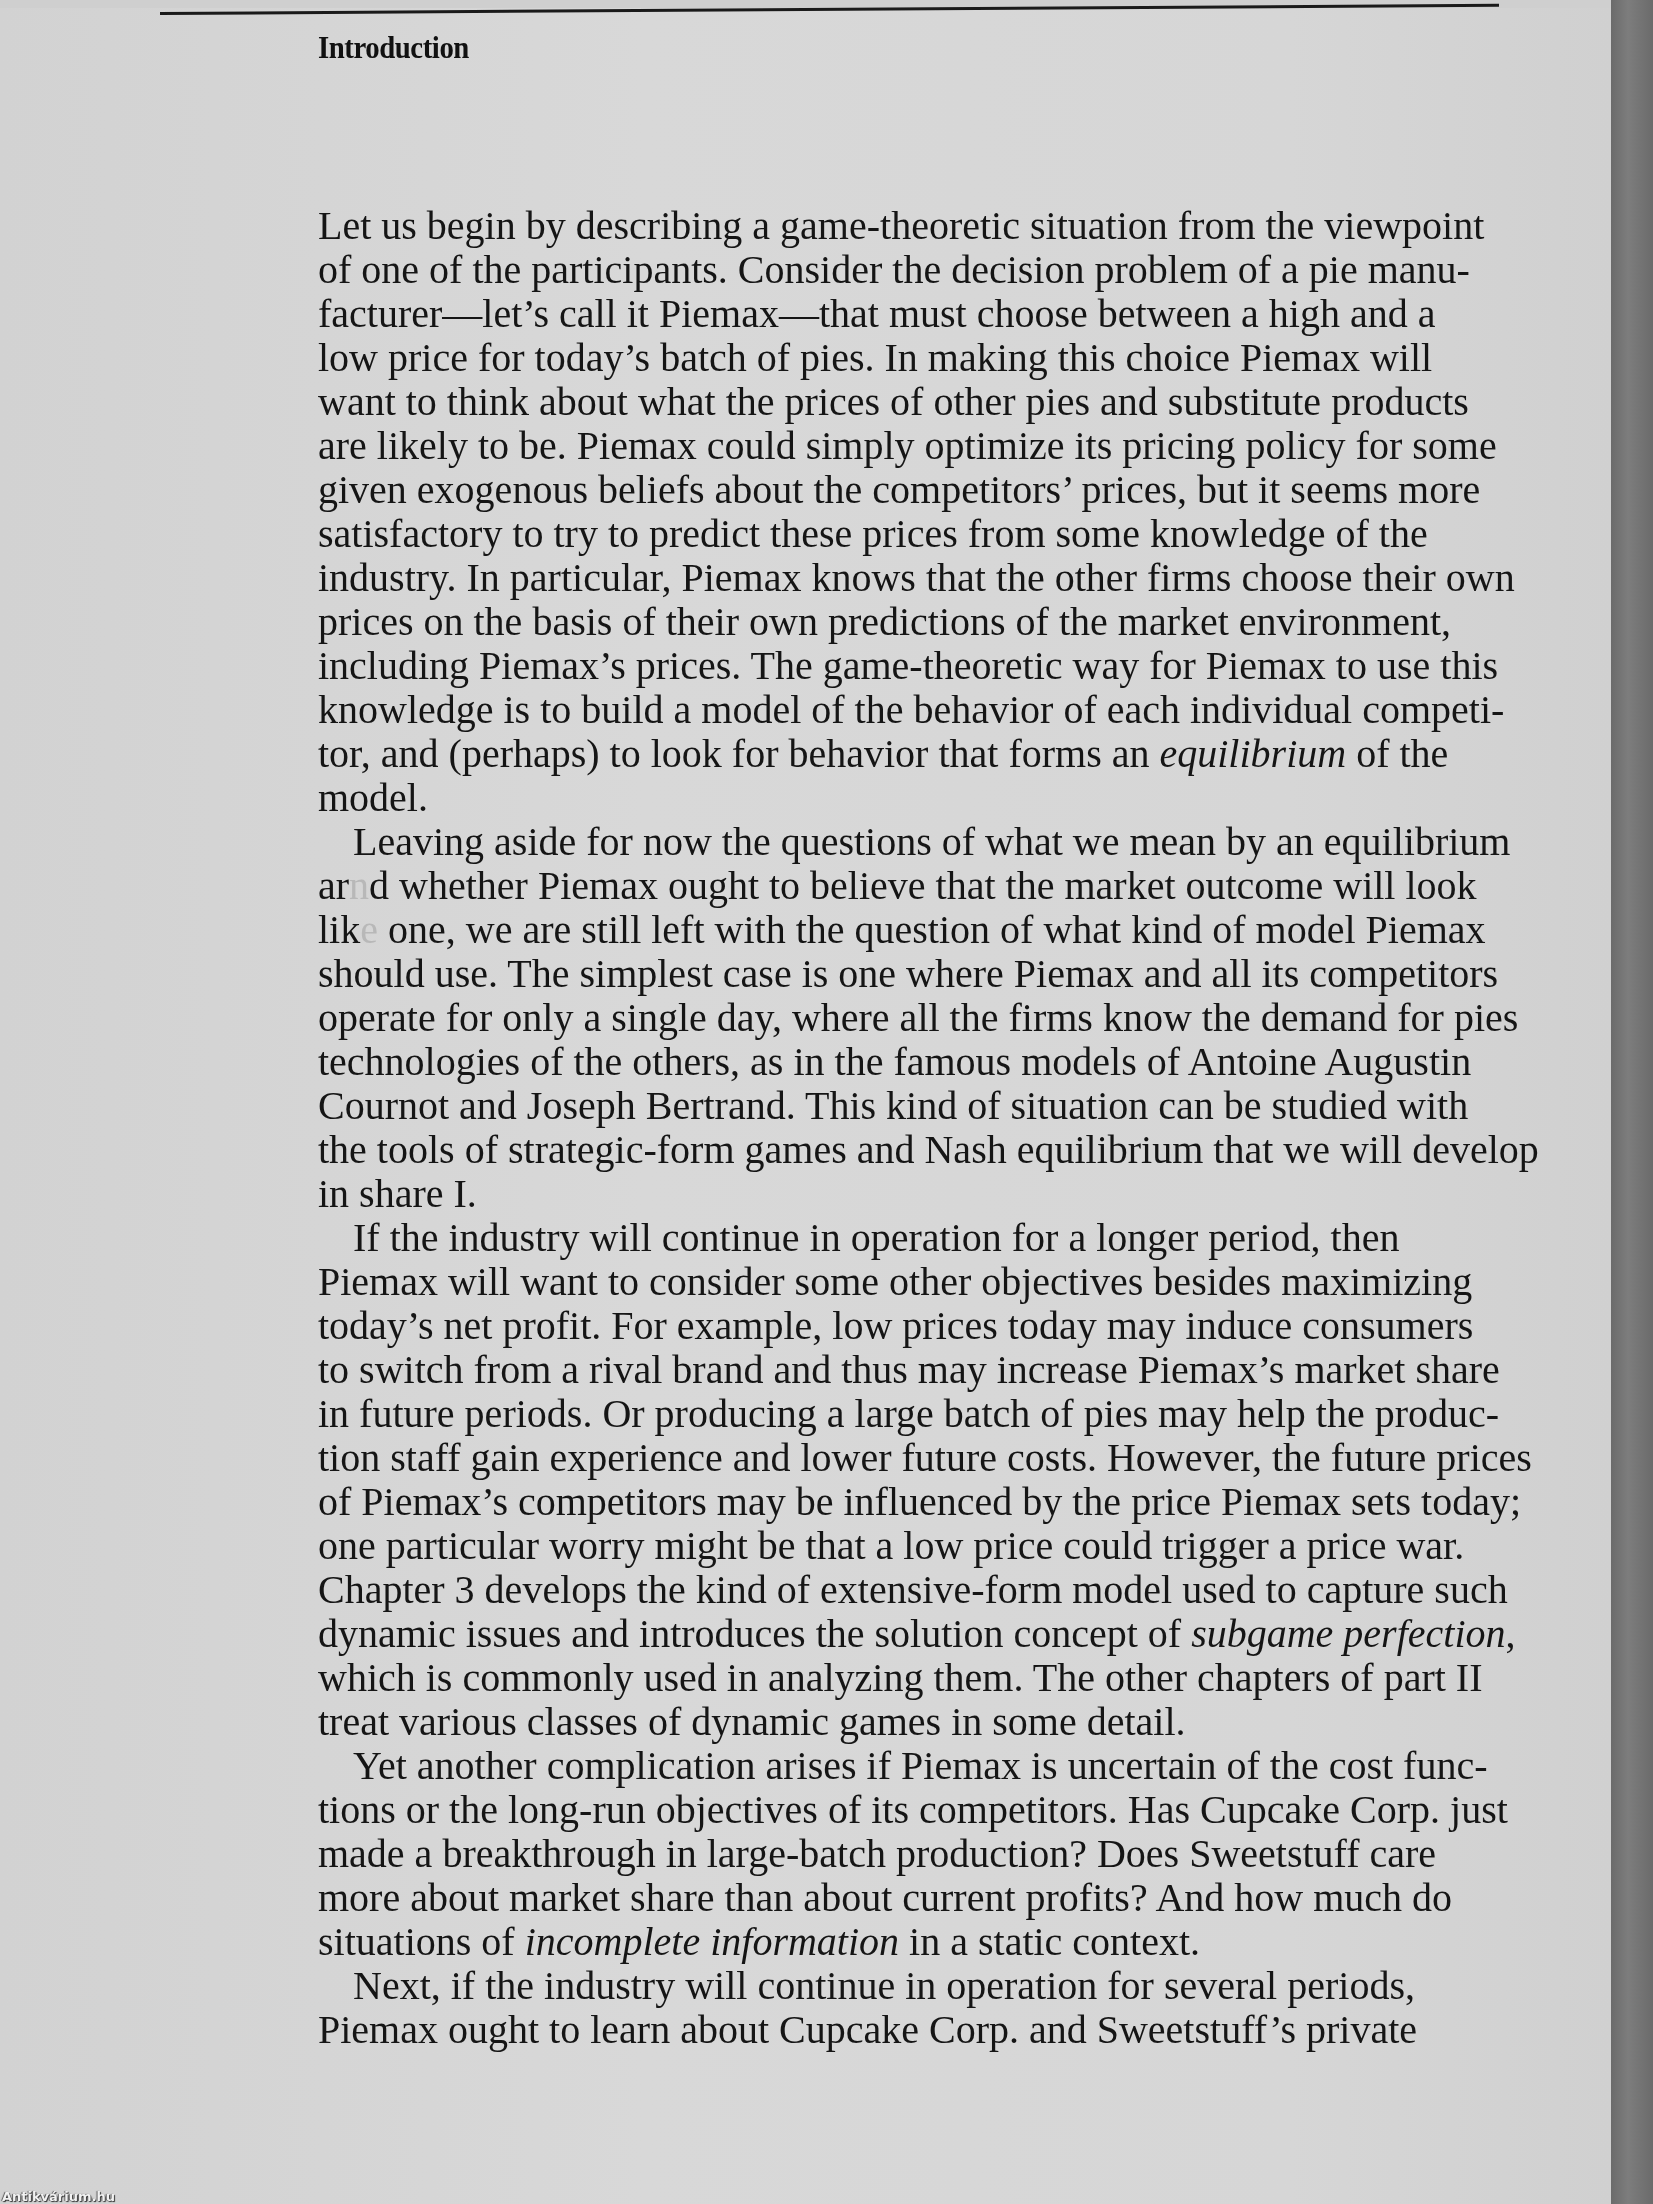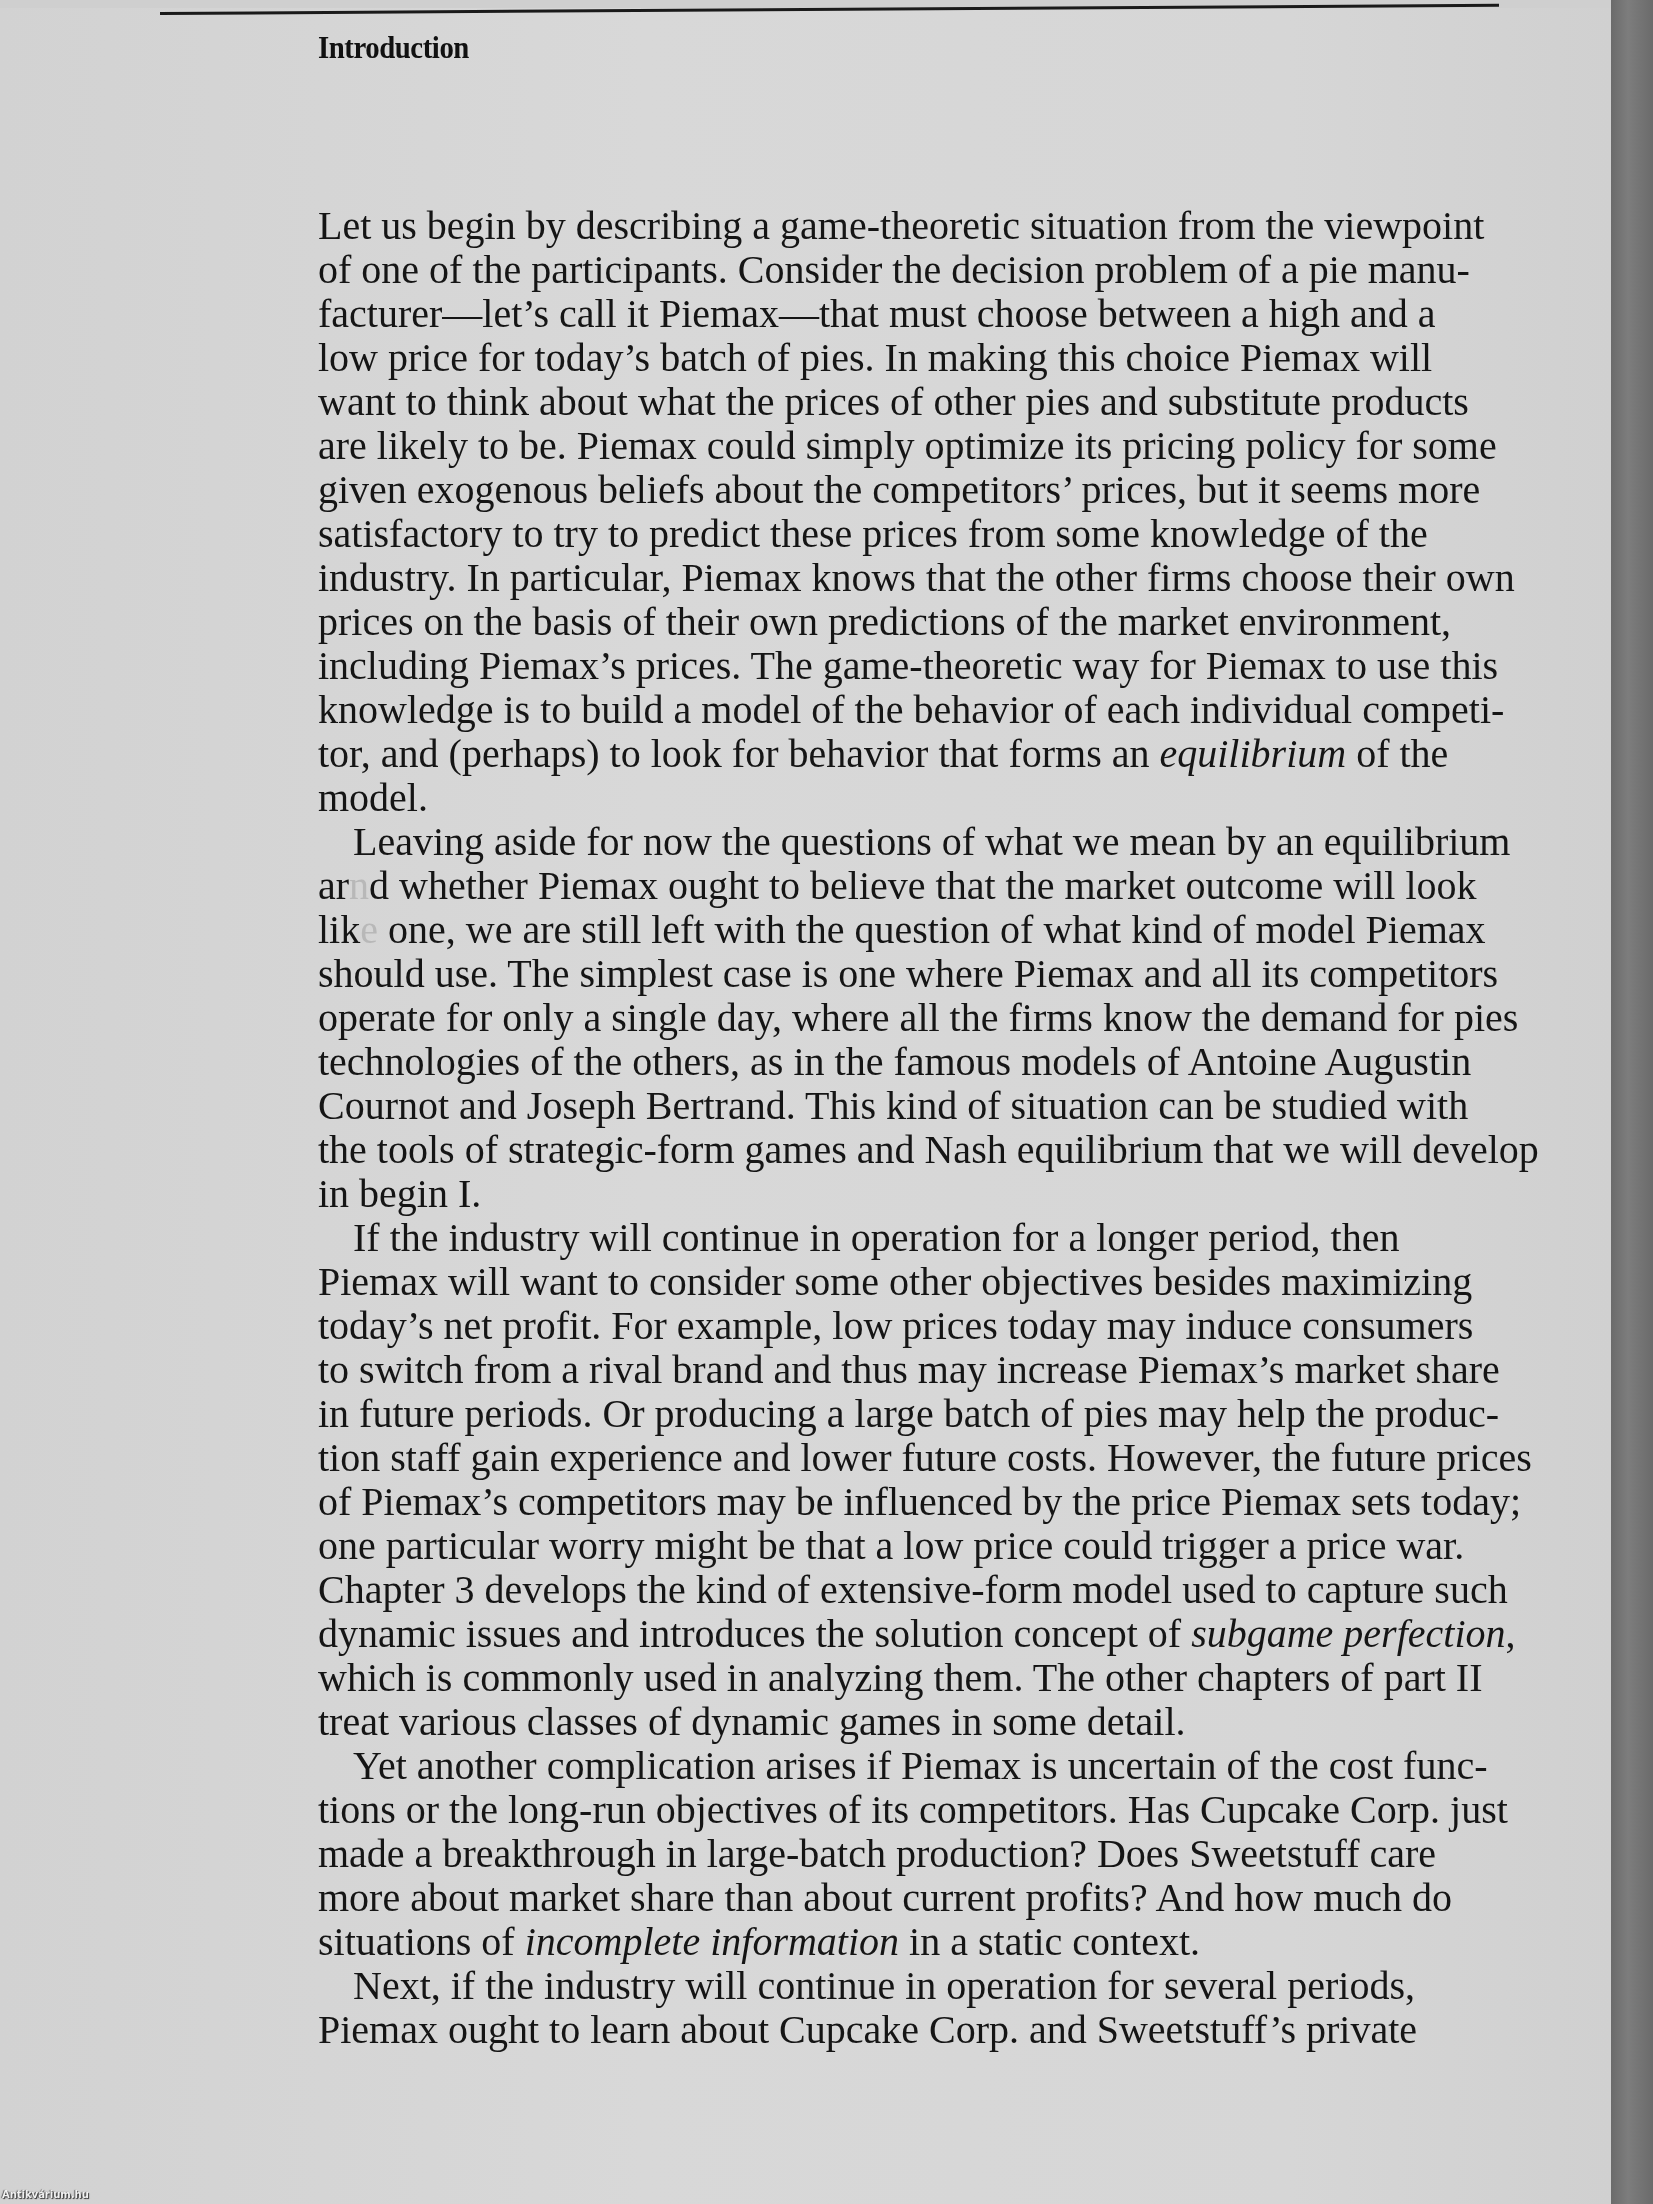--- a/index.html
+++ b/index.html
@@ -39,21 +39,21 @@
     text-align: justify; text-align-last: justify;
     height: 44px;
   }
   .line.last { text-align-last: left; }
   .line.indent { padding-left: 35px; }
   .line.damaged .ghost { color: #b8b8b8; }
   em { }
   .watermark {
     position: absolute; left: 1.9px; top: 2189px;
     font-family: "DejaVu Sans", sans-serif; font-weight: bold;
-    font-size: 10px; color: #f2f2f2;
+    font-size: 13px; color: #f2f2f2;
     text-shadow: 1px 1px 1px #333, -1px 0 1px #555;
   }
 </style>
 </head>
 <body>
 
 <div class="page">
   <div class="rule"></div>
   <div class="heading">Introduction</div>
 
@@ -78,21 +78,21 @@
 
     <div>
       <span class="line indent">Leaving aside for now the questions of what we mean by an equilibrium</span>
       <span class="line damaged"><span>ar</span><span class="ghost">n</span><span>d whether Piemax ought to believe that the market outcome will look</span></span>
       <span class="line damaged"><span>lik</span><span class="ghost">e</span><span> one, we are still left with the question of what kind of model Piemax</span></span>
       <span class="line">should use. The simplest case is one where Piemax and all its competitors</span>
       <span class="line">operate for only a single day, where all the firms know the demand for pies</span>
       <span class="line">technologies of the others, as in the famous models of Antoine Augustin</span>
       <span class="line">Cournot and Joseph Bertrand. This kind of situation can be studied with</span>
       <span class="line">the tools of strategic-form games and Nash equilibrium that we will develop</span>
-      <span class="line last">in begin I.</span>
+      <span class="line last">in share I.</span>
     </div>
 
     <div>
       <span class="line indent">If the industry will continue in operation for a longer period, then</span>
       <span class="line">Piemax will want to consider some other objectives besides maximizing</span>
       <span class="line">today’s net profit. For example, low prices today may induce consumers</span>
       <span class="line">to switch from a rival brand and thus may increase Piemax’s market share</span>
       <span class="line">in future periods. Or producing a large batch of pies may help the produc-</span>
       <span class="line">tion staff gain experience and lower future costs. However, the future prices</span>
       <span class="line">of Piemax’s competitors may be influenced by the price Piemax sets today;</span>

